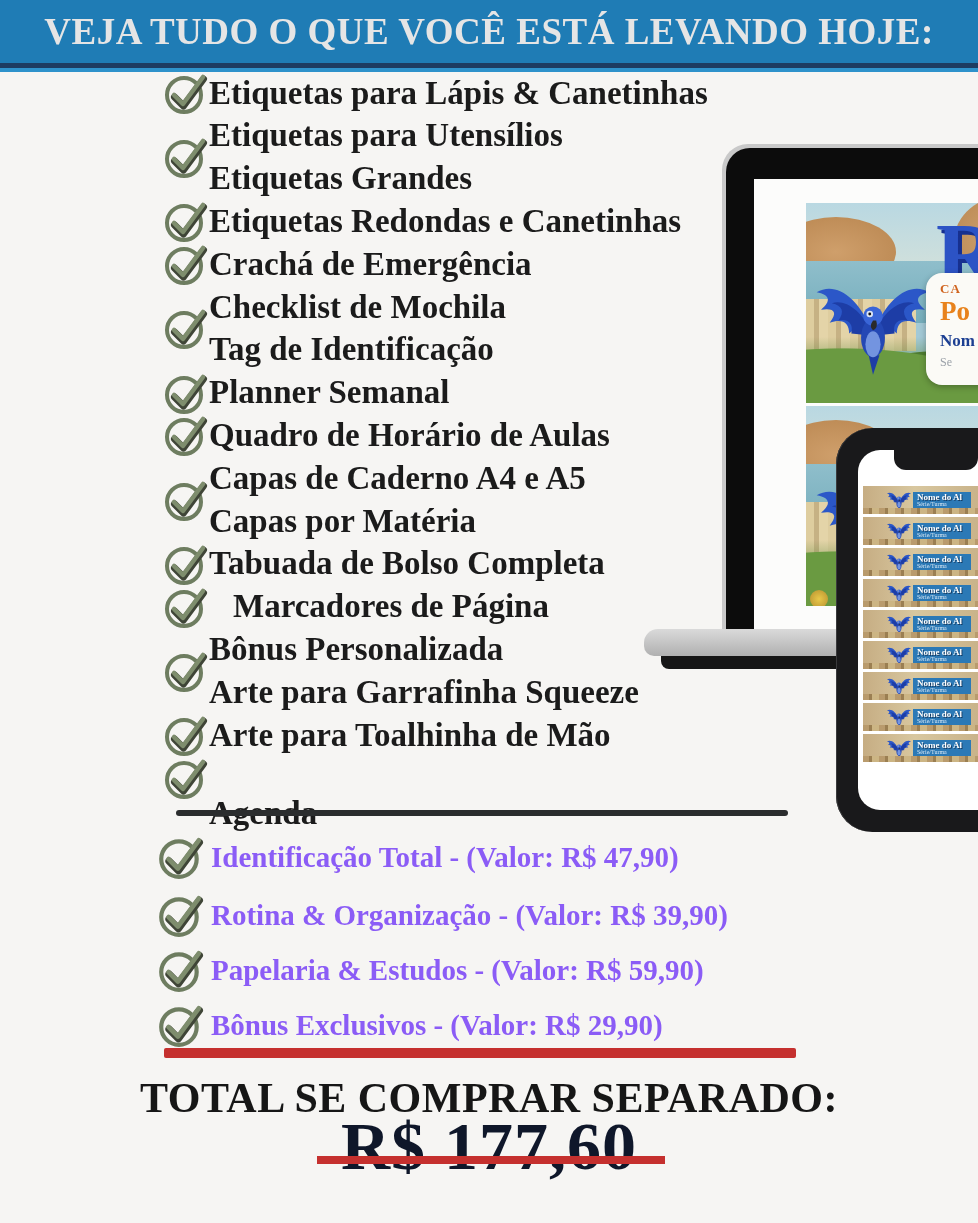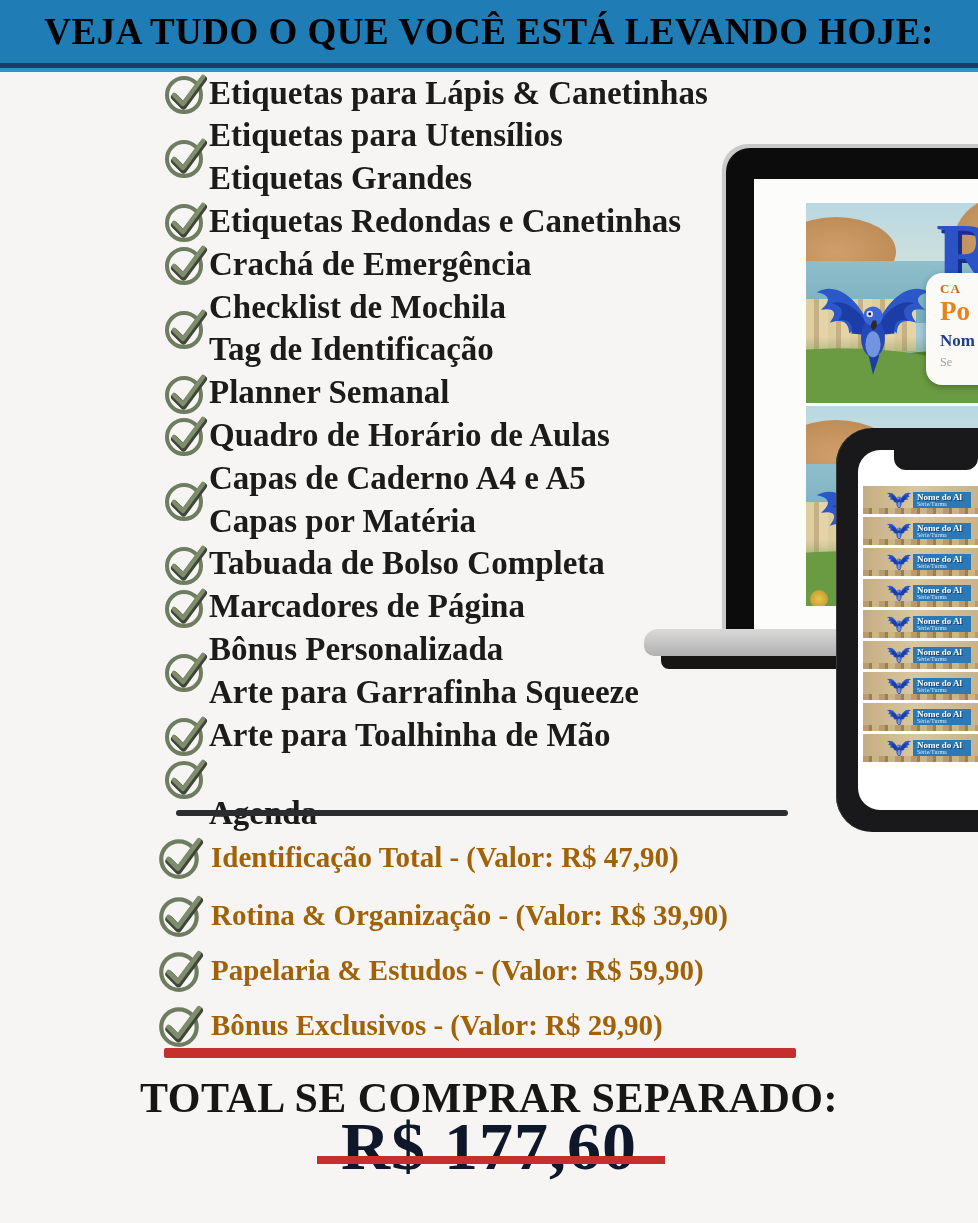--- a/index.html
+++ b/index.html
@@ -5,35 +5,35 @@
   html,body{margin:0;padding:0;background:#ffffff;}
   .page{
     position:relative;width:978px;height:1223px;margin:0 auto;
     background:#f6f5f3;overflow:hidden;
     font-family:"Liberation Serif","DejaVu Serif",serif;
   }
   
   .hdr{position:absolute;top:0;left:0;right:0;height:63px;background:#1f7cb5;}
   .hdr-title{
     position:absolute;top:0;left:0;right:0;height:63px;line-height:64px;
-    text-align:center;color:#000000;font-size:37px;font-weight:bold;letter-spacing:0.5px;
+    text-align:center;color:#e5e5e5;font-size:37px;font-weight:bold;letter-spacing:0.5px;
     white-space:nowrap;
   }
   .hdr-line1{position:absolute;top:63px;left:0;right:0;height:5px;background:#1d3c62;}
   .hdr-line2{position:absolute;top:68px;left:0;right:0;height:4px;background:#2e92cb;}
   
   .list-line{
     position:absolute;left:209px;height:43px;line-height:43px;
     font-size:33px;font-weight:bold;color:#1b1b1b;white-space:nowrap;
   }
   .check{position:absolute;left:162px;width:46px;height:46px;}
   
   .bundle-row{position:absolute;left:156px;height:48px;display:flex;align-items:center;gap:7px;}
   .bundle-check{width:48px;height:48px;flex:none;}
-  .bundle-text{font-size:29px;font-weight:bold;color:#a16207;white-space:nowrap;}
+  .bundle-text{font-size:29px;font-weight:bold;color:#8b5cf6;white-space:nowrap;}
   
   .sep-dark{position:absolute;left:176px;top:810px;width:612px;height:6px;background:#2b2d2e;border-radius:3px;}
   .sep-red{position:absolute;left:164px;top:1048px;width:632px;height:10px;background:#c5302e;border-radius:2px;}
   .total-label{
     position:absolute;top:1074px;left:0;right:0;text-align:center;
     font-size:42px;font-weight:bold;color:#161616;letter-spacing:0.5px;
   }
   .price{
     position:absolute;top:1104px;left:0;right:0;text-align:center;
     font-size:68px;font-weight:bold;color:#0f172a;letter-spacing:1px;line-height:84px;
@@ -103,21 +103,21 @@
       <div class="list-line" style="top: 157.1px;">Etiquetas Grandes</div>
       <div class="list-line" style="top: 199.9px;">Etiquetas Redondas e Canetinhas</div>
       <div class="list-line" style="top: 242.7px;">Crachá de Emergência</div>
       <div class="list-line" style="top: 285.5px;">Checklist de Mochila</div>
       <div class="list-line" style="top: 328.3px;">Tag de Identificação</div>
       <div class="list-line" style="top: 371.1px;">Planner Semanal</div>
       <div class="list-line" style="top: 413.9px;">Quadro de Horário de Aulas</div>
       <div class="list-line" style="top: 456.7px;">Capas de Caderno A4 e A5</div>
       <div class="list-line" style="top: 499.5px;">Capas por Matéria</div>
       <div class="list-line" style="top: 542.3px;">Tabuada de Bolso Completa</div>
-      <div class="list-line" style="top: 585.1px;">Marcadores de Página</div>
+      <div class="list-line" style="top: 585.1px; margin-left: 24px;">Marcadores de Página</div>
       <div class="list-line" style="top: 627.9px;">Bônus Personalizada</div>
       <div class="list-line" style="top: 670.7px;">Arte para Garrafinha Squeeze</div>
       <div class="list-line" style="top: 713.5px;">Arte para Toalhinha de Mão</div>
       <div class="list-line" style="top: 792px;">Agenda</div>
       <div class="check" style="top: 70px;"><svg viewBox="0 0 46 46" width="100%" height="100%">
           <circle cx="22" cy="25" r="17" fill="none" stroke="#6e7d60" stroke-width="4"></circle>
           <path d="M12 25 L21 34 L41 7" fill="none" stroke="#3f4537" stroke-width="7" stroke-linecap="round" stroke-linejoin="round" transform="translate(0.5,2)"></path>
           <path d="M12 25 L21 34 L41 7" fill="none" stroke="#7e8d6d" stroke-width="4.5" stroke-linecap="round" stroke-linejoin="round"></path>
         </svg></div>
       <div class="check" style="top: 134.2px;"><svg viewBox="0 0 46 46" width="100%" height="100%">

